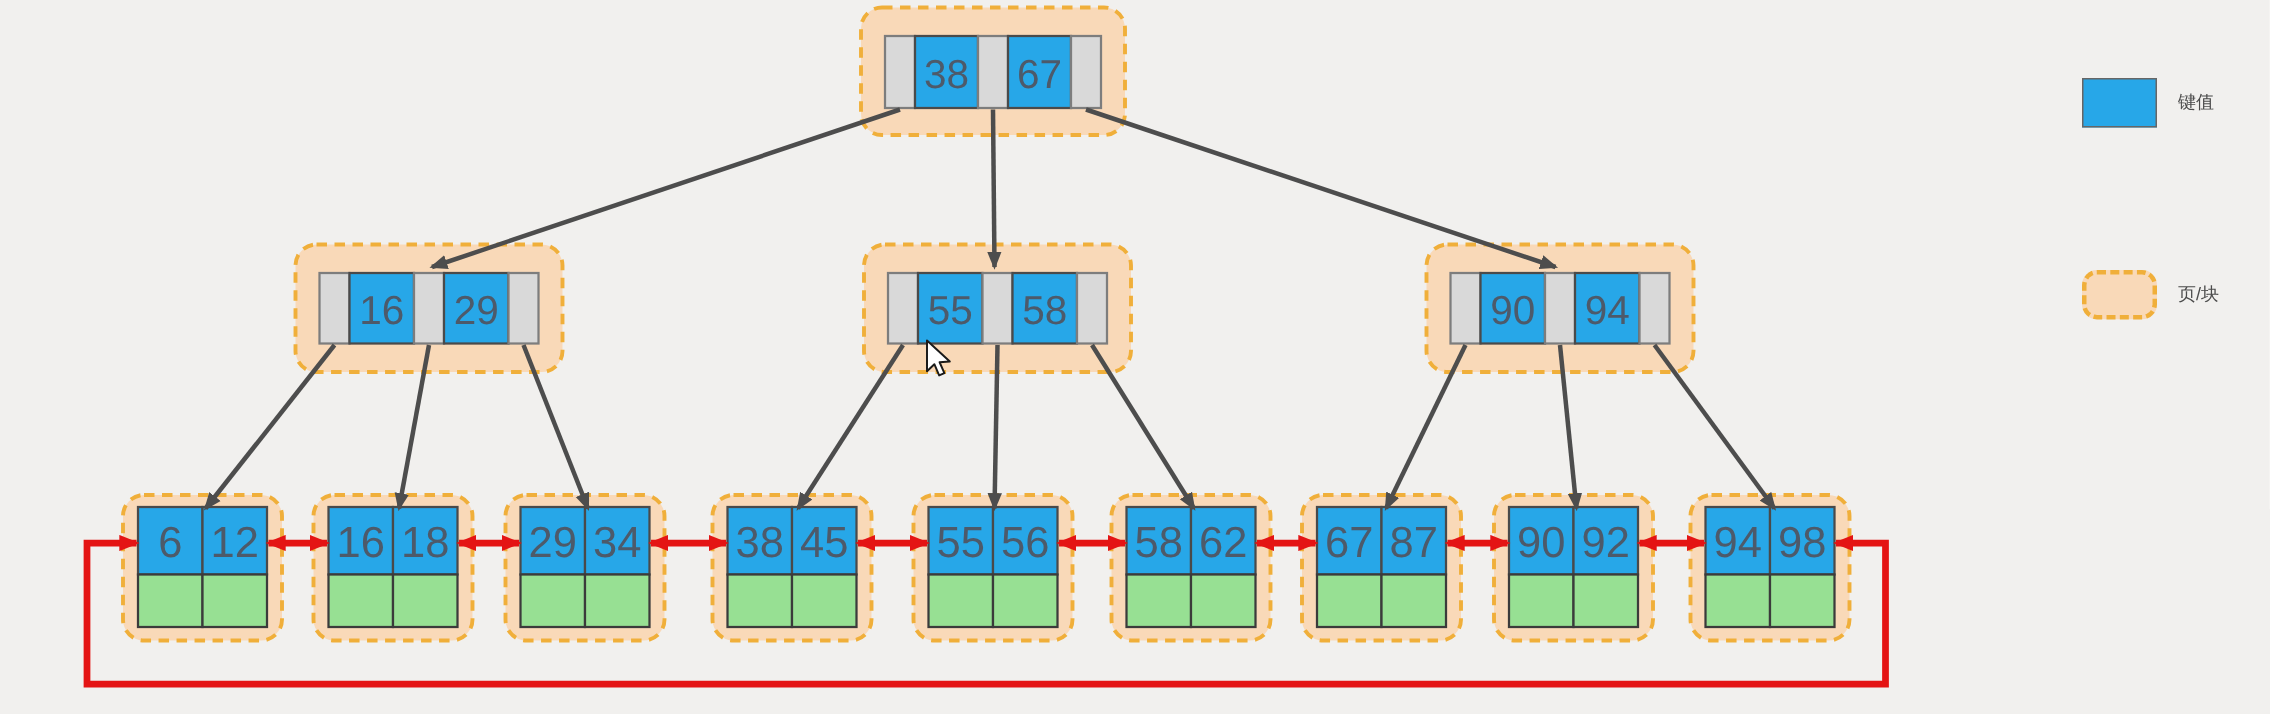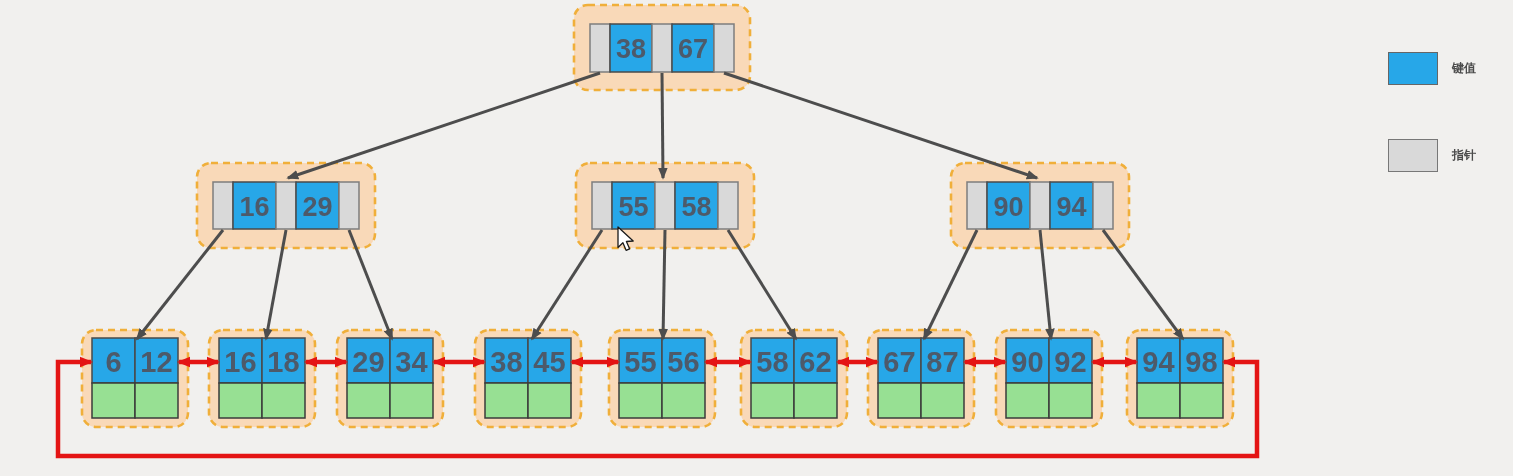--- a/index.html
+++ b/index.html
@@ -11,21 +11,21 @@
   .swatch{width:48px;height:31px;flex:0 0 auto;}
   .sw-key{border:1px solid #666;}
   .sw-data{border:1px solid #666;}
   .sw-pointer{border:1px solid #777;}
   .sw-page{border:3px dashed #f0af3a;border-radius:10px;width:44px;height:27px;}
   .legend-label{font-size:12px;color:#4b4b4b;white-space:nowrap;}
 </style>
 </head>
 <body>
 
-<div class="stage" style="background: rgb(241, 240, 238); font-weight: bold;">
+<div class="stage" style="background: rgb(241, 240, 238);">
   <svg id="diagram" width="1513" height="476" viewBox="0 0 1513 476">
       <defs>
         <marker id="mDark" viewBox="0 0 10 8" refX="8.5" refY="4" markerWidth="4" markerHeight="3.4" orient="auto-start-reverse">
           <path d="M0,0 L10,4 L0,8 Z" fill="#4d4d4d"></path>
         </marker>
         <marker id="mRed" viewBox="0 0 10 8" refX="8.5" refY="4" markerWidth="3" markerHeight="2.5" orient="auto-start-reverse">
           <path d="M0,0 L10,4 L0,8 Z" fill="#e41414"></path>
         </marker>
       </defs>
       <g>
@@ -177,18 +177,18 @@
         <line x1="1103" y1="230" x2="1183" y2="339" stroke="#4d4d4d" stroke-width="3" marker-end="url(#mDark)"></line>
       </g>
       <path d="M618,227 v20.5 l4.9,-4.7 l3.2,7.5 l3.5,-1.5 l-3.2,-7.3 l6.8,-0.5 Z" fill="#ffffff" stroke="#1a1a1a" stroke-width="1.3" stroke-linejoin="round"></path>
     </svg>
 
   <div class="legend">
     <div class="legend-row" style="top:52px">
       <span class="swatch sw-key" style="background: rgb(39, 167, 232);"></span>
       <span class="legend-label">键值</span>
     </div>
-    <div class="legend-row" style="top:139px">
-      <span class="swatch sw-pointer" style="background: rgb(217, 217, 217);"></span>
-      <span class="legend-label">指针</span>
+    <div class="legend-row" style="top:180px">
+      <span class="swatch sw-page" style="background: rgb(249, 217, 184); border-color: rgb(240, 175, 58);"></span>
+      <span class="legend-label">页/块</span>
     </div>
   </div>
 </div>
 
 </body></html>

